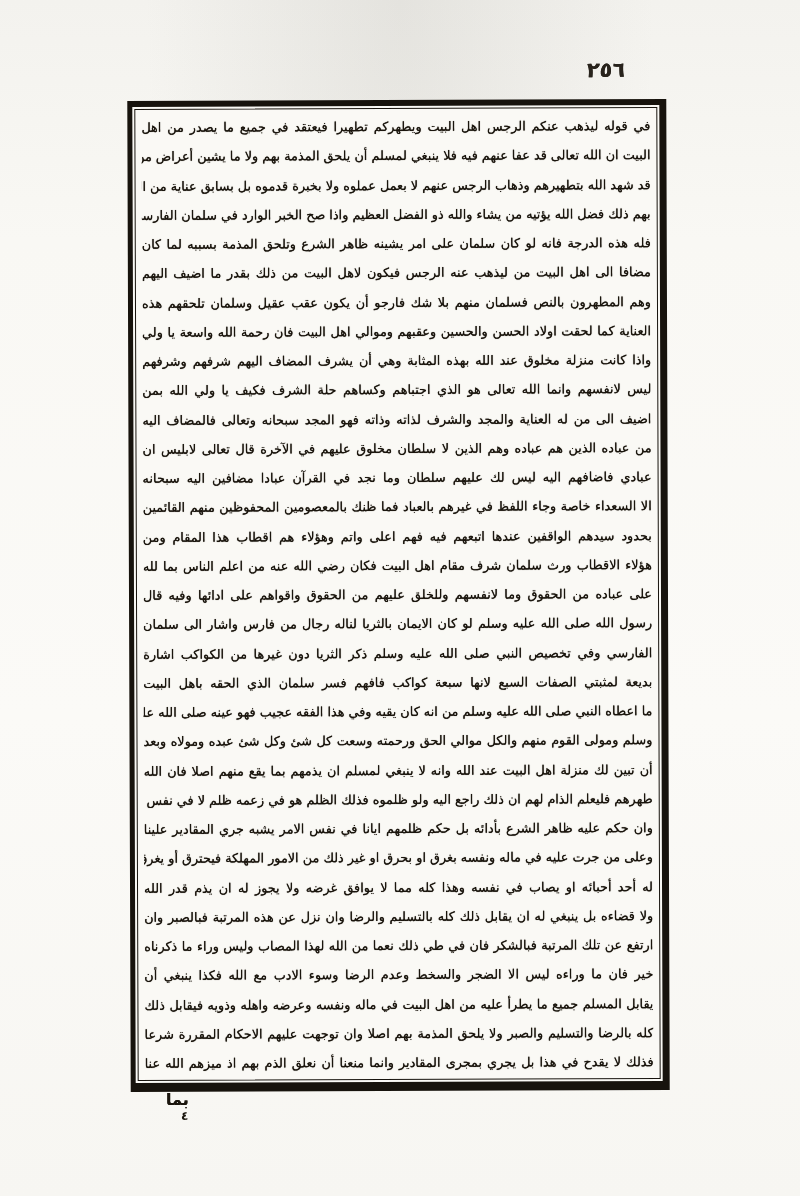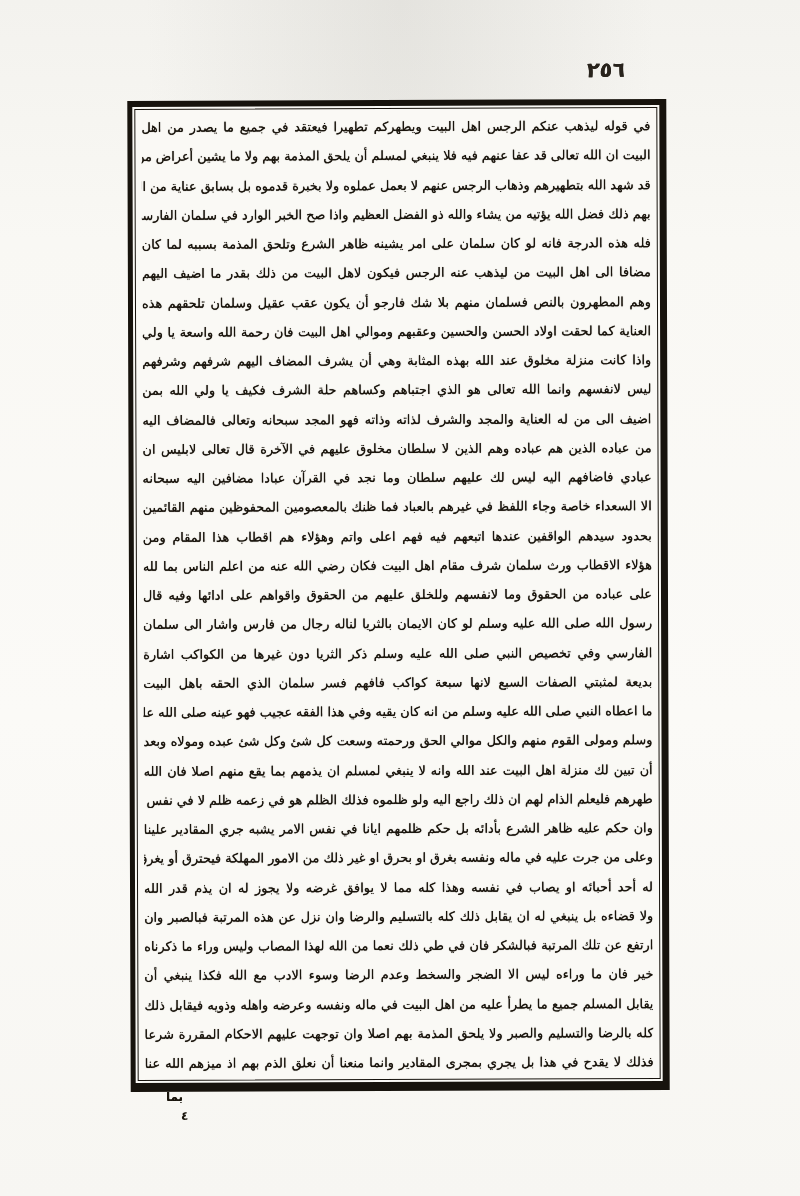--- a/index.html
+++ b/index.html
@@ -55,21 +55,21 @@
     color: #1a150d;
     text-align: justify;
     text-align-last: justify;
     overflow: hidden;
     white-space: nowrap;
     text-shadow: 0 0 0.7px #1a150d;
   }
   .catchword {
     position: absolute;
     left: 166px; top: 1090px;
-    font-size: 12px;
+    font-size: 16px;
     font-weight: bold;
     color: #1a150d;
     direction: rtl;
     text-shadow: 0 0 0.5px #1a150d;
   }
   .signature-mark {
     position: absolute;
     left: 181px; top: 1109px;
     font-size: 12px;
     font-weight: bold;

